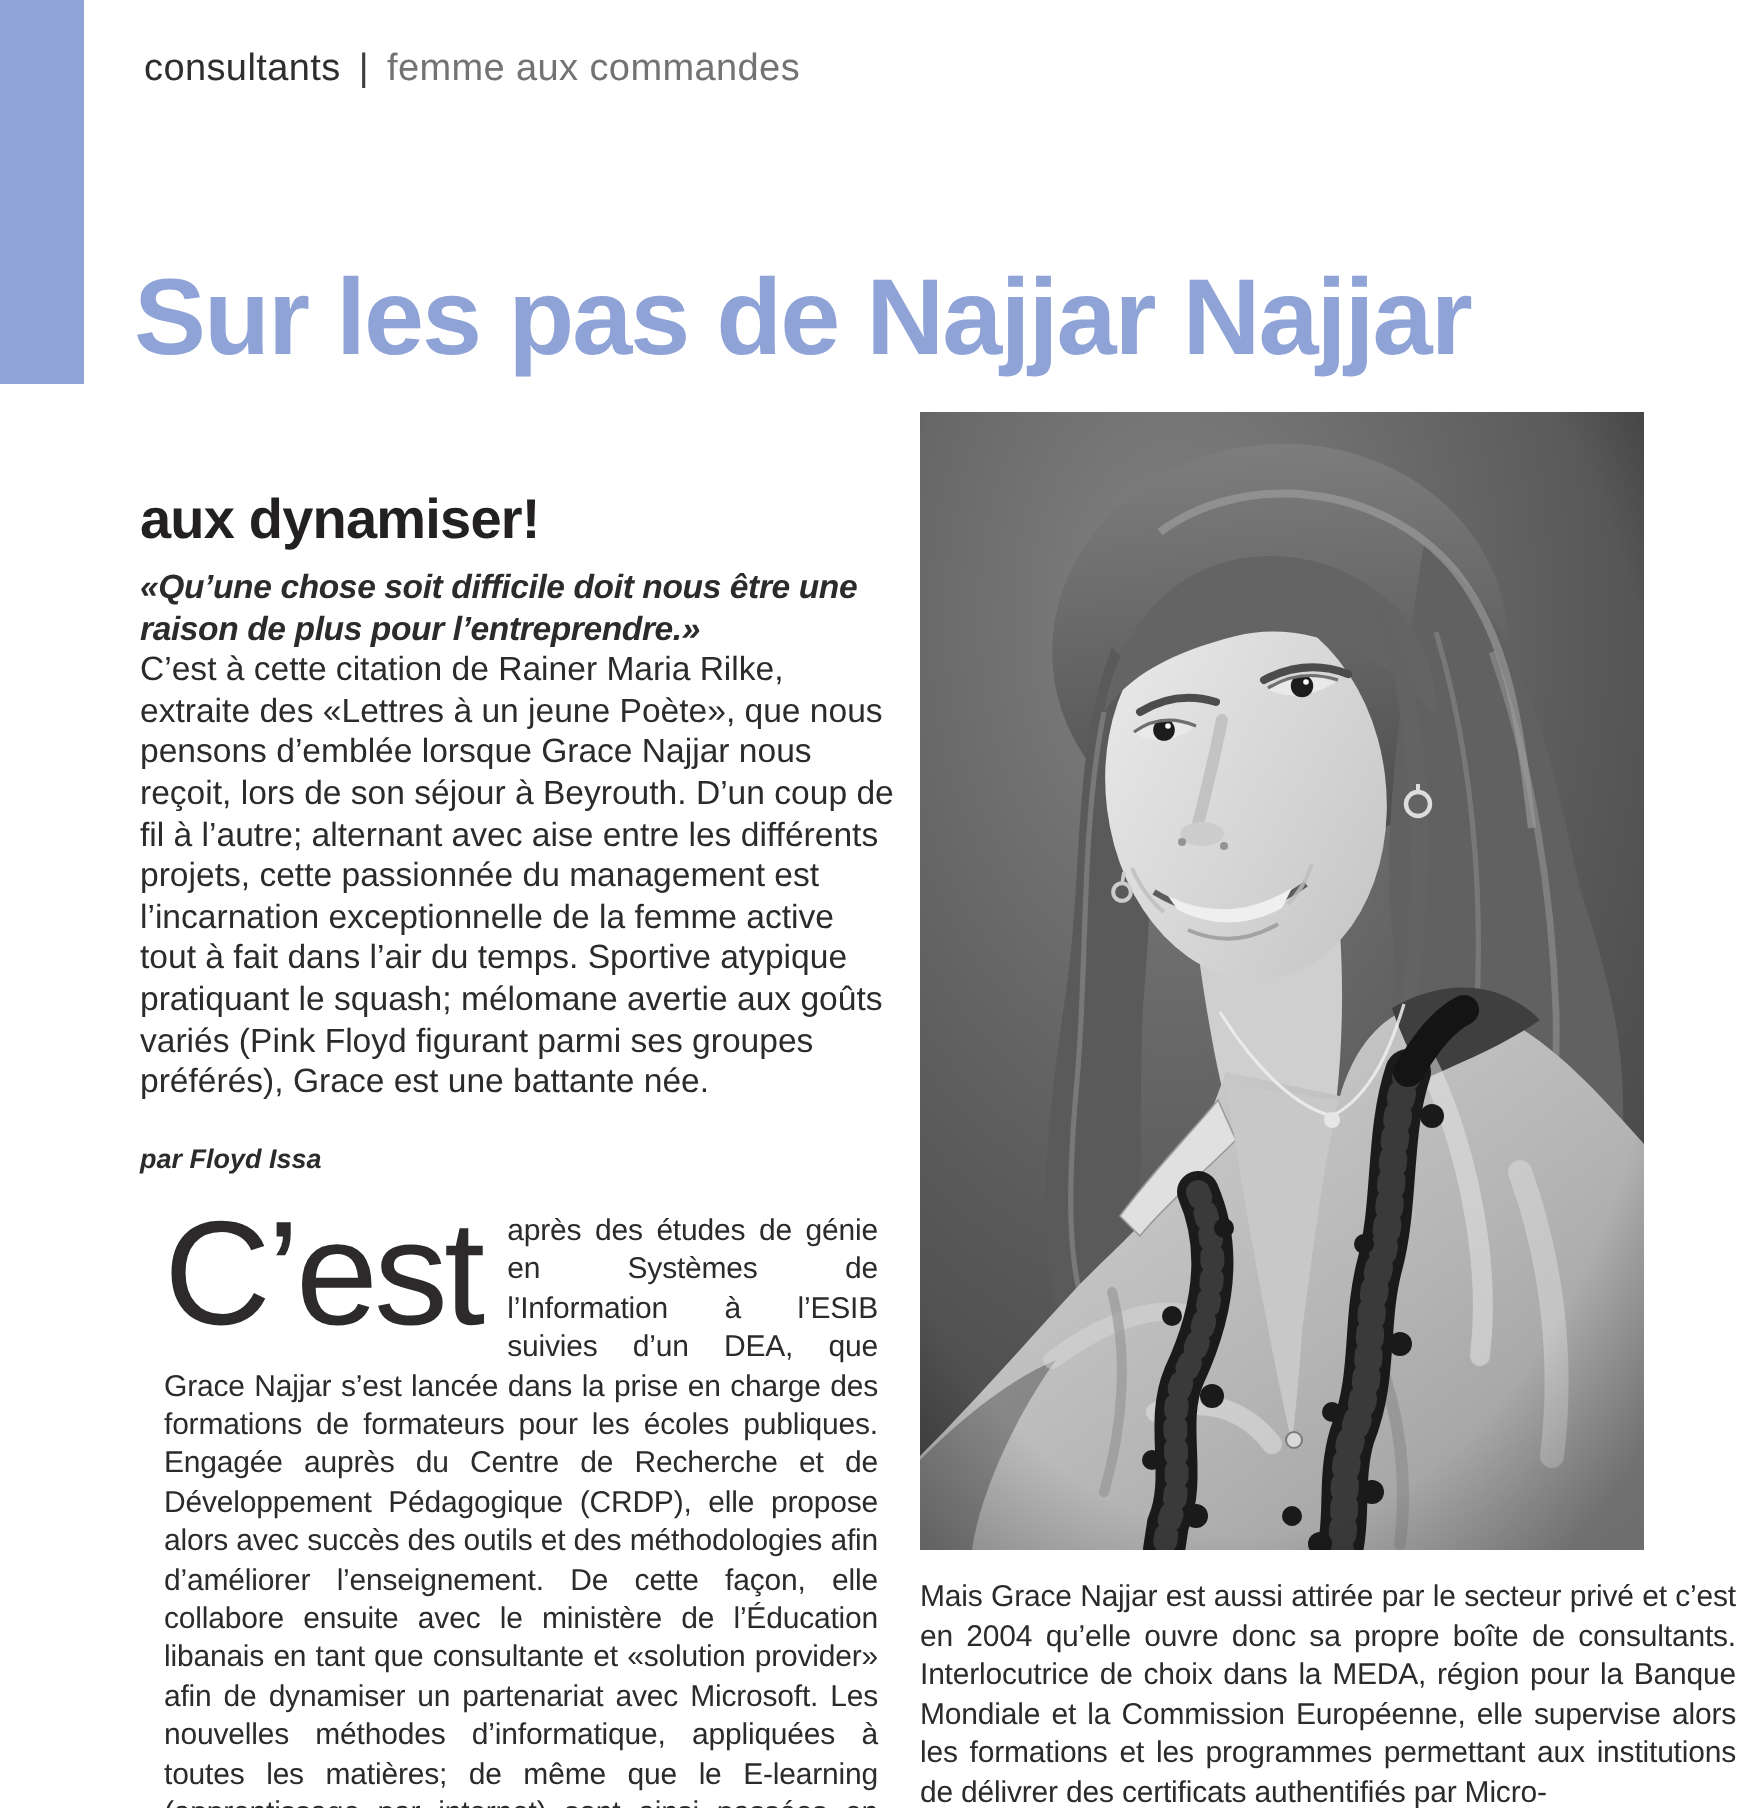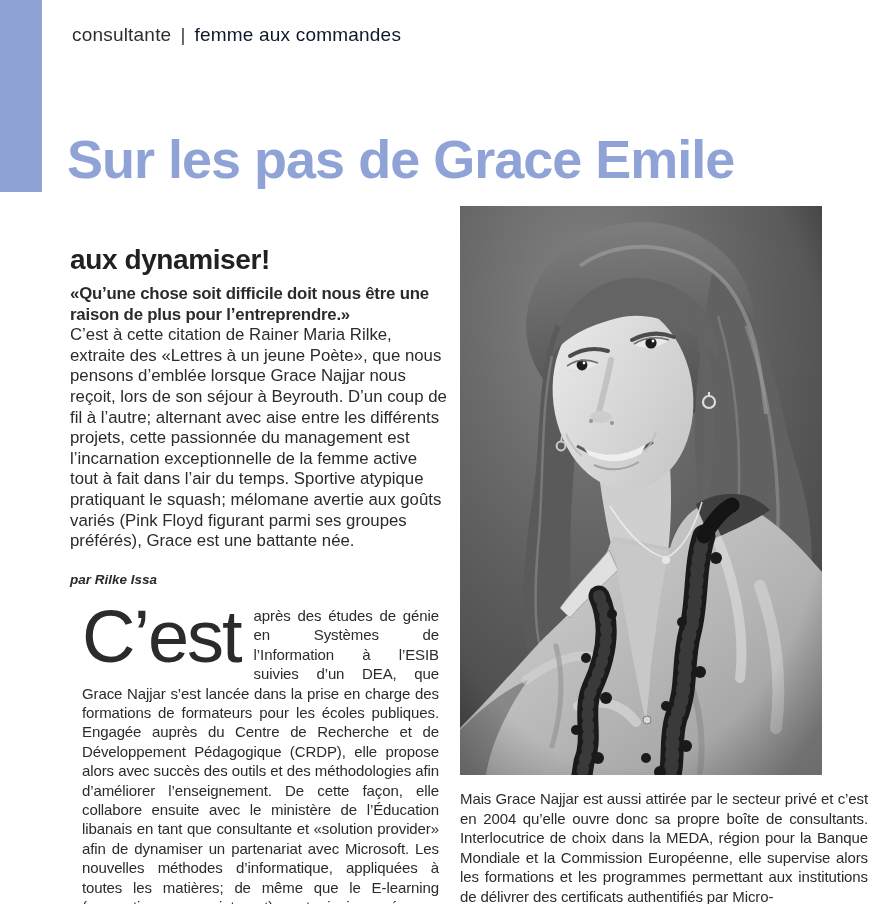--- a/index.html
+++ b/index.html
@@ -4,33 +4,33 @@
 <style>
   html,body{margin:0;padding:0;background:#ffffff;}
   .page{
     position:relative; width:872px; height:904px; background:#ffffff;
     overflow:hidden; font-family:"Liberation Sans", sans-serif; color:#2d2a2b;
   }
   .accent-bar{position:absolute; left:0; top:0; width:42px; height:192px; background:#8fa3d7;}
   .header{position:absolute; left:72px; top:24px; font-size:19px; letter-spacing:0.2px; white-space:nowrap;}
   .header .section{color:#2f2d2e;}
   .header .sep{color:#3c3a3b; margin:0 9px; font-weight:400;}
-  .header .category{color:#0f172a;}
+  .header .category{color:#737373;}
   .title{
     position:absolute; left:67px; top:128px; margin:0;
     font-size:54px; font-weight:700; letter-spacing:-1px;
     color:#8fa3d7; white-space:nowrap;
   }
   .subtitle{
     position:absolute; left:70px; top:200px; margin:0;
     font-size:28px; line-height:40px; font-weight:700; letter-spacing:-0.4px; color:#232021;
   }
   .lead{position:absolute; left:70px; top:284px; width:378px; font-size:16.8px; line-height:20.6px;}
   .lead p{margin:0;}
-  .lead .quote{font-weight:700; letter-spacing:-0.2px;}
+  .lead .quote{font-weight:700; font-style:italic; letter-spacing:-0.2px;}
   .byline{position:absolute; left:70px; top:572px; margin:0; font-size:13.5px; font-weight:700; font-style:italic; color:#2d2a2b;}
   .body-col{position:absolute; left:70px; top:594px; width:381px; font-size:15px; line-height:19.4px; text-align:justify; letter-spacing:-0.1px;}
   .body-col p{margin:12px;}
   .body-col .p1{margin-bottom:9px;}
   .dropcap{
     float:left; font-size:74px; line-height:57px; padding:2px 13px 0 0;
     letter-spacing:-2px; font-weight:400; color:#2d2a2b;
   }
   .photo{position:absolute; left:460px; top:206px; width:362px; height:569px; overflow:hidden;}
   .photo svg{display:block;}
@@ -38,36 +38,36 @@
   .right-col p{margin:0;}
 </style>
 </head>
 <body>
 
 <div class="page">
 
   <div class="accent-bar"></div>
 
   <div class="header">
-    <span class="section">consultante</span><span class="sep">|</span><span class="category">femme aux commandes</span>
-  </div>
-
-  <h1 class="title">Sur les pas de Grace Emile</h1>
+    <span class="section">consultants</span><span class="sep">|</span><span class="category">femme aux commandes</span>
+  </div>
+
+  <h1 class="title">Sur les pas de Najjar Najjar</h1>
 
   <h2 class="subtitle">
     <br>
     <span>aux dynamiser!</span>
   </h2>
 
   <div class="lead">
     <p class="quote">«Qu’une chose soit difficile doit nous être une raison de plus pour l’entreprendre.»</p>
     <p class="lead-text">C’est à cette citation de Rainer Maria Rilke, extraite des «Lettres à un jeune Poète», que nous pensons d’emblée lorsque Grace Najjar nous reçoit, lors de son séjour à Beyrouth. D’un coup de fil à l’autre; alternant avec aise entre les différents projets, cette passionnée du management est l’incarnation exceptionnelle de la femme active tout à fait dans l’air du temps. Sportive atypique pratiquant le squash; mélomane avertie aux goûts variés (Pink Floyd figurant parmi ses groupes préférés), Grace est une battante née.</p>
   </div>
 
-  <p class="byline">par Rilke Issa</p>
+  <p class="byline">par Floyd Issa</p>
 
   <div class="body-col">
     <p class="p1">
       <span class="dropcap">C’est</span><span>après des études de génie en Systèmes de l’Information à l’ESIB suivies d’un DEA, que Grace Najjar s’est lancée dans la prise en charge des formations de formateurs pour les écoles publiques. Engagée auprès du Centre de Recherche et de Développement Pédagogique (CRDP), elle propose alors avec succès des outils et des méthodologies afin d’améliorer l’enseignement. De cette façon, elle collabore ensuite avec le ministère de l’Éducation libanais en tant que consultante et «solution provider» afin de dynamiser un partenariat avec Microsoft. Les nouvelles méthodes d’informatique, appliquées à toutes les matières; de même que le E-learning (apprentissage par internet) sont ainsi passées en revue.</span>
     </p>
 
   </div>
 
   <div class="photo">
     <svg width="362" height="569" viewBox="0 0 362 569" xmlns="http://www.w3.org/2000/svg">

